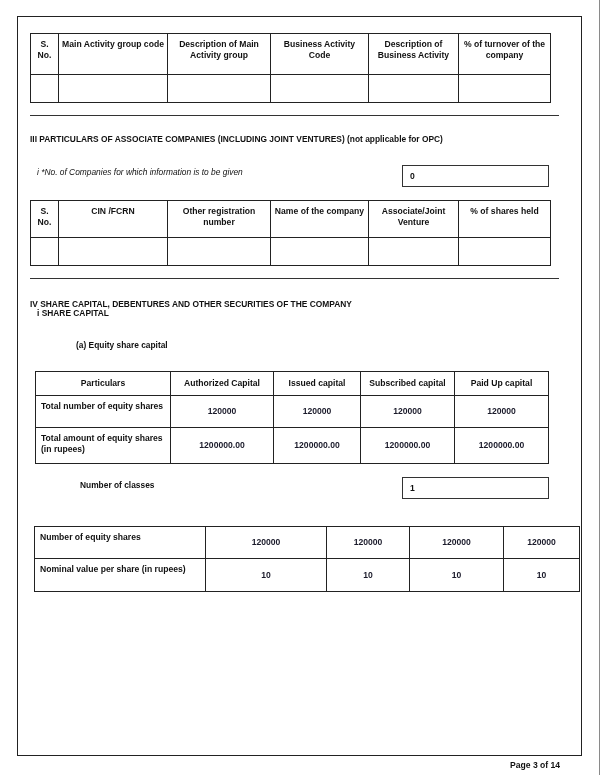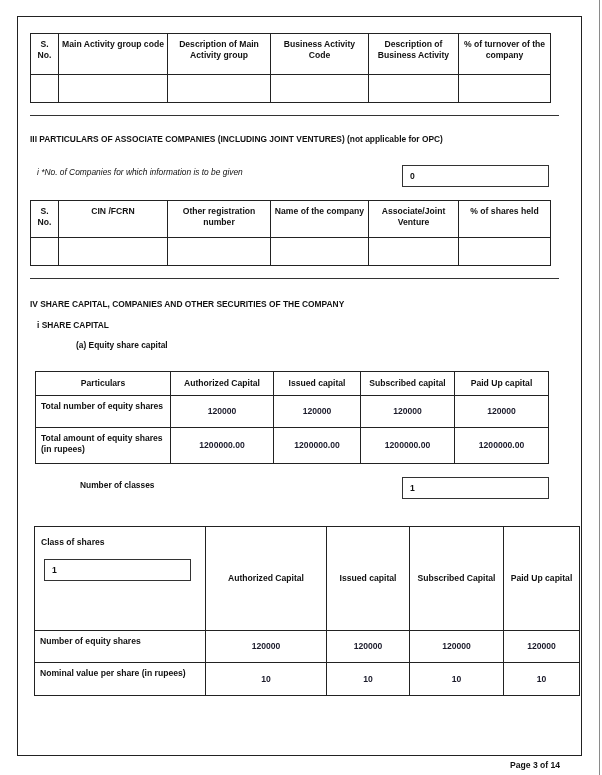--- a/index.html
+++ b/index.html
@@ -92,22 +92,22 @@
     <td></td>
     <td></td>
     <td></td>
     <td></td>
   </tr>
 </tbody>
   </table>
 
 <div class="divider" style="left:30px; top:278px; width:529px;"></div>
 
-<div class="heading" style="left:30px; top:299px;">IV SHARE CAPITAL, COMPANIES AND OTHER SECURITIES OF THE COMPANY</div>
-<div class="heading" style="left:37px; top:320px;">i SHARE CAPITAL</div>
+<div class="heading" style="left:30px; top:299px;">IV SHARE CAPITAL, DEBENTURES AND OTHER SECURITIES OF THE COMPANY</div>
+<div class="heading" style="left:37px; top:308px;">i SHARE CAPITAL</div>
 <div class="heading" style="left:32px; top:340px;padding-left:44px;">(a) Equity share capital</div>
 
 <table style="left:35px; top:371px; width:513px;">
   <colgroup>
       <col style="width:135px">
       <col style="width:103px">
       <col style="width:87px">
       <col style="width:94px">
       <col style="width:94px">
     </colgroup>
@@ -141,30 +141,20 @@
 
 <table style="left:34px; top:526px; width:545px;">
   <colgroup>
       <col style="width:171px">
       <col style="width:121px">
       <col style="width:83px">
       <col style="width:94px">
       <col style="width:76px">
     </colgroup>
   <tbody>
-      <tr style="height:104px">
-    <th class="class-head-cell" style="text-align:left; padding-left:6px; padding-top:10px;">
-      <div>Class of shares</div>
-      <div class="inputbox" style="position:absolute; left:9px; top:32px; width:147px; height:22px;">1</div>
-    </th>
-    <th style="vertical-align:middle;padding-top:0">Authorized Capital</th>
-    <th style="vertical-align:middle;padding-top:0">Issued capital</th>
-    <th style="vertical-align:middle;padding-top:0">Subscribed Capital</th>
-    <th style="vertical-align:middle;padding-top:0">Paid Up capital</th>
-  </tr>
   <tr style="height:32px">
     <td class="lbl">Number of equity shares</td>
     <td class="val">120000</td>
     <td class="val">120000</td>
     <td class="val">120000</td>
     <td class="val">120000</td>
   </tr>
   <tr style="height:33px">
     <td class="lbl">Nominal value per share (in rupees)</td>
     <td class="val">10</td>

